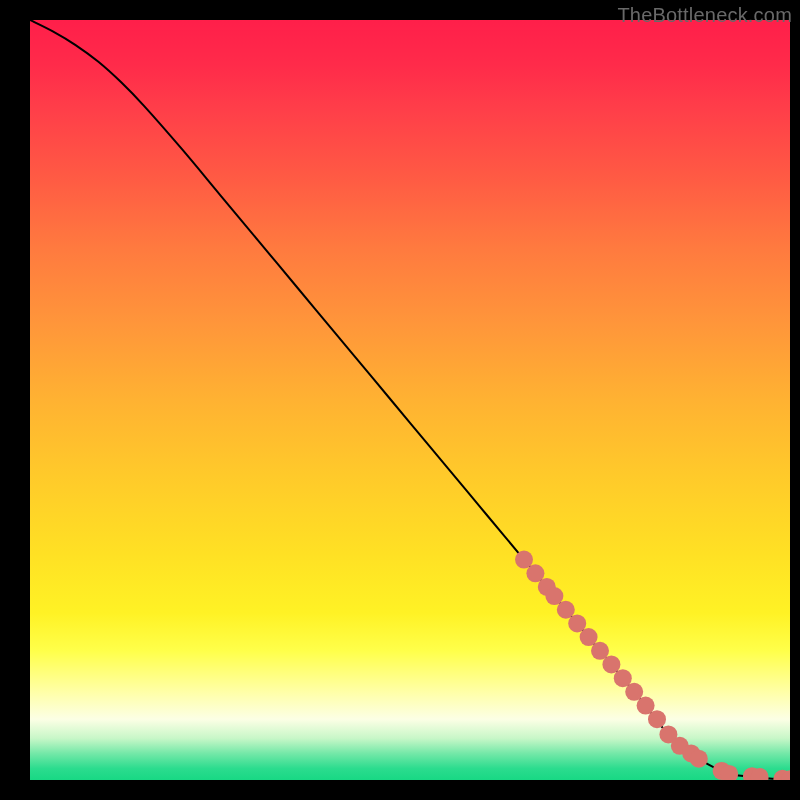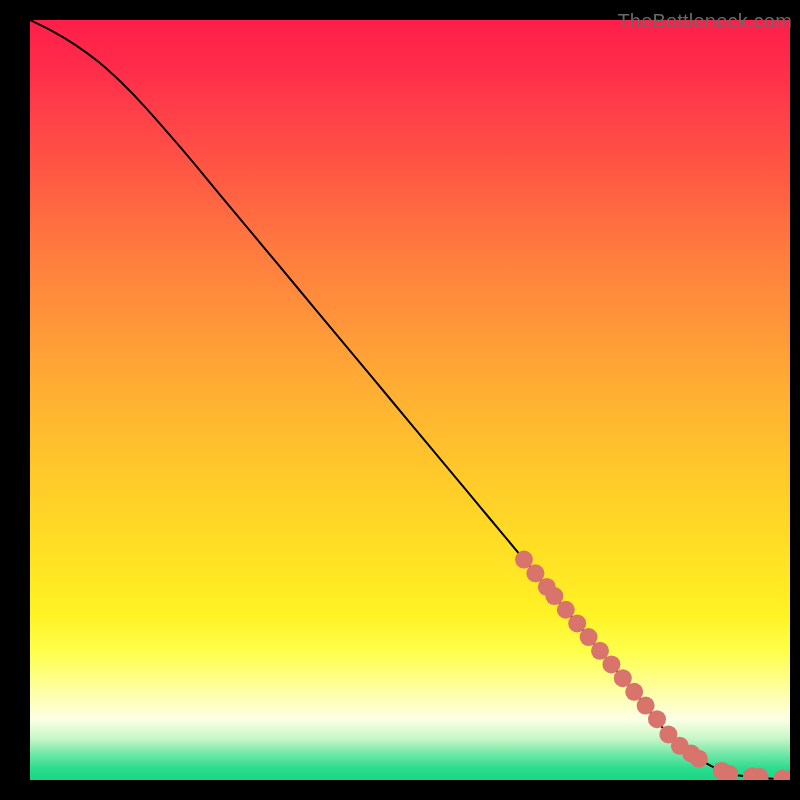--- a/index.html
+++ b/index.html
@@ -27,21 +27,21 @@
   .gradient {
     position: absolute;
     inset: 0;
   }
   .curve-svg {
     position: absolute;
     inset: 0;
   }
   .attribution {
     position: absolute;
-    top: 10px;
+    top: 4px;
     right: 8px;
     color: #696969;
     font-size: 20px;
     font-weight: 500;
     letter-spacing: 0.2px;
   }
 </style>
 </head>
 <body>
 

